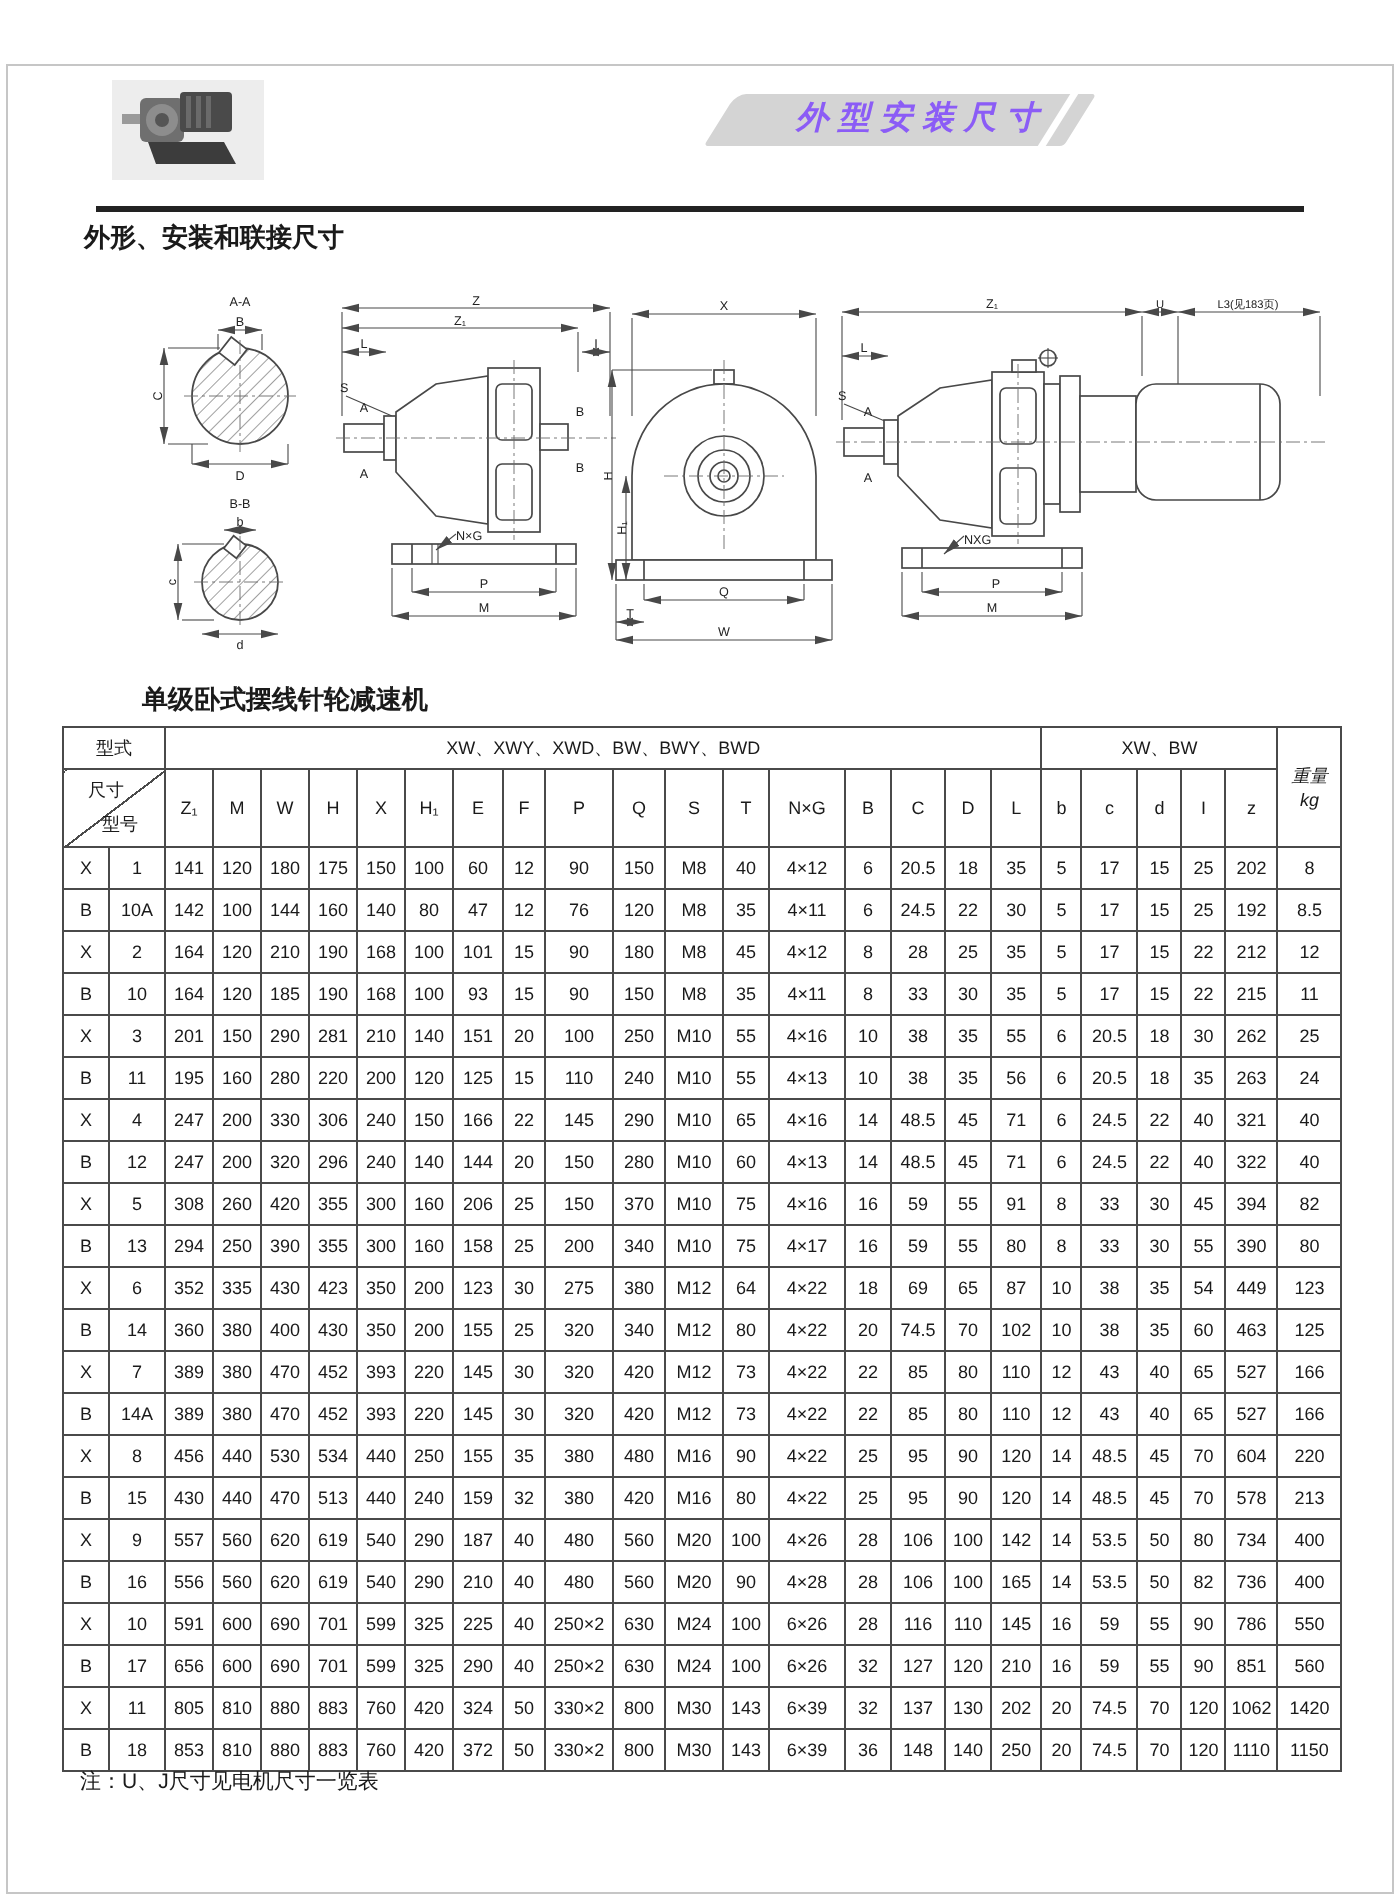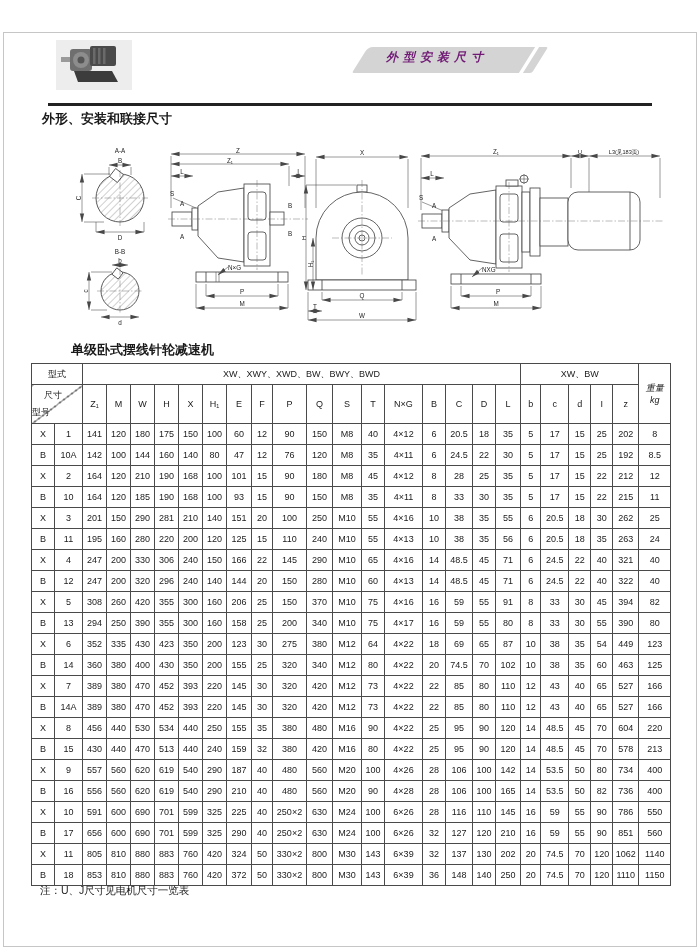--- a/index.html
+++ b/index.html
@@ -21,21 +21,21 @@
   .cl{stroke:#6a6a6a;stroke-width:0.45;fill:none;stroke-dasharray:7 2 1.5 2;}
   .tbl-title{position:absolute;left:40px;top:341px;font-size:13px;font-weight:bold;margin-left:31px;}
   table{position:absolute;left:31px;top:363px;border-collapse:collapse;table-layout:fixed;
         width:639px;font-size:9px;}
   th,td{border:1px solid #4a4a4a;text-align:center;vertical-align:middle;padding:0;
         height:20px;font-weight:normal;white-space:nowrap;overflow:hidden;}
   #col-row th{height:38px;}
   .diag{position:relative;background:
      linear-gradient(to bottom right,transparent calc(50% - 0.5px),#4a4a4a calc(50% - 0.5px),#4a4a4a calc(50% + 0.5px),transparent calc(50% + 0.5px));}
   .diag .ct{position:absolute;top:4px;right:20px;font-size:9px;}
-  .diag .cb{position:absolute;bottom:4px;left:0;font-size:9px;}
+  .diag .cb{position:absolute;bottom:4px;left:19px;font-size:9px;}
   .wcell{line-height:12px;font-style:italic;}
   .note{position:absolute;left:40px;top:884px;font-size:10.5px;}
 </style>
 </head>
 <body>
 
 <div class="page">
   <div class="frame"></div>
 
   <div class="logo">
@@ -47,21 +47,21 @@
       <circle cx="25" cy="20" r="3.5" fill="#555"></circle>
       <rect x="34" y="6" width="26" height="20" rx="2" fill="#4a4a4a"></rect>
       <rect x="37" y="8" width="2.5" height="16" fill="#6a6a6a"></rect>
       <rect x="42" y="8" width="2.5" height="16" fill="#6a6a6a"></rect>
       <rect x="47" y="8" width="2.5" height="16" fill="#6a6a6a"></rect>
       <path d="M18 31 L56 31 L62 42 L22 42 Z" fill="#3c3c3c"></path>
     </svg>
   </div>
 
   <div class="banner"></div>
-  <div style="position:absolute;left:347px;top:49px;width:180px;text-align:center;font-style:italic;font-weight:bold;font-size:12px;letter-spacing:5px;color:#701a75;">外型安装尺寸</div>
+  <div style="position:absolute;left:371px;top:49px;width:180px;text-align:center;font-style:italic;font-weight:bold;font-size:16px;letter-spacing:5px;color:#8b5cf6;">外型安装尺寸</div>
 
   <div class="rule"></div>
   <div class="sec-title">外形、安装和联接尺寸</div>
 
   <div class="drawarea">
 
     <svg style="left:70px;top:8px;" width="100" height="182" viewBox="0 0 100 182">
       <defs>
         <pattern id="ht" width="5" height="5" patternUnits="userSpaceOnUse" patternTransform="rotate(45)">
           <line x1="0" y1="0" x2="0" y2="5" stroke="#777" stroke-width="0.7"></line>
@@ -857,21 +857,21 @@
           <td>6×39</td>
           <td>32</td>
           <td>137</td>
           <td>130</td>
           <td>202</td>
           <td>20</td>
           <td>74.5</td>
           <td>70</td>
           <td>120</td>
           <td>1062</td>
-          <td>1140</td>
+          <td>1420</td>
         </tr>
         <tr>
           <td>B</td>
           <td>18</td>
           <td>853</td>
           <td>810</td>
           <td>880</td>
           <td>883</td>
           <td>760</td>
           <td>420</td>

